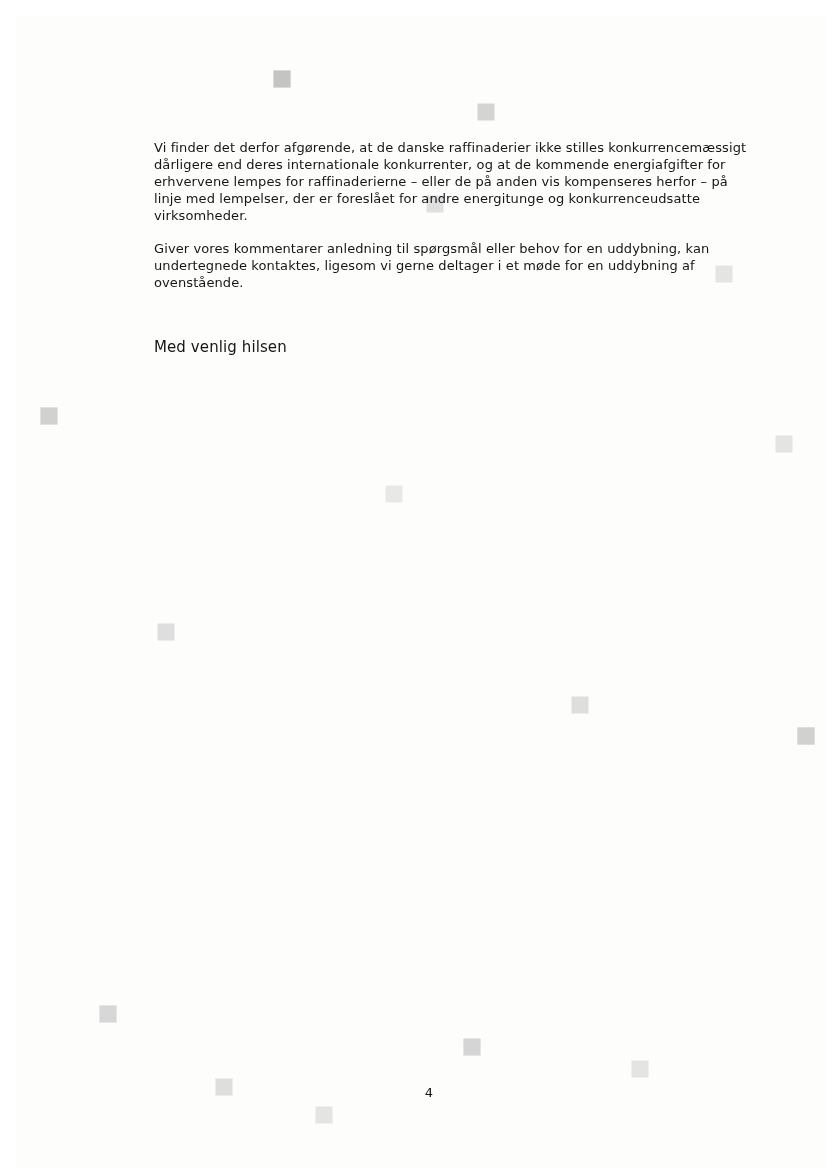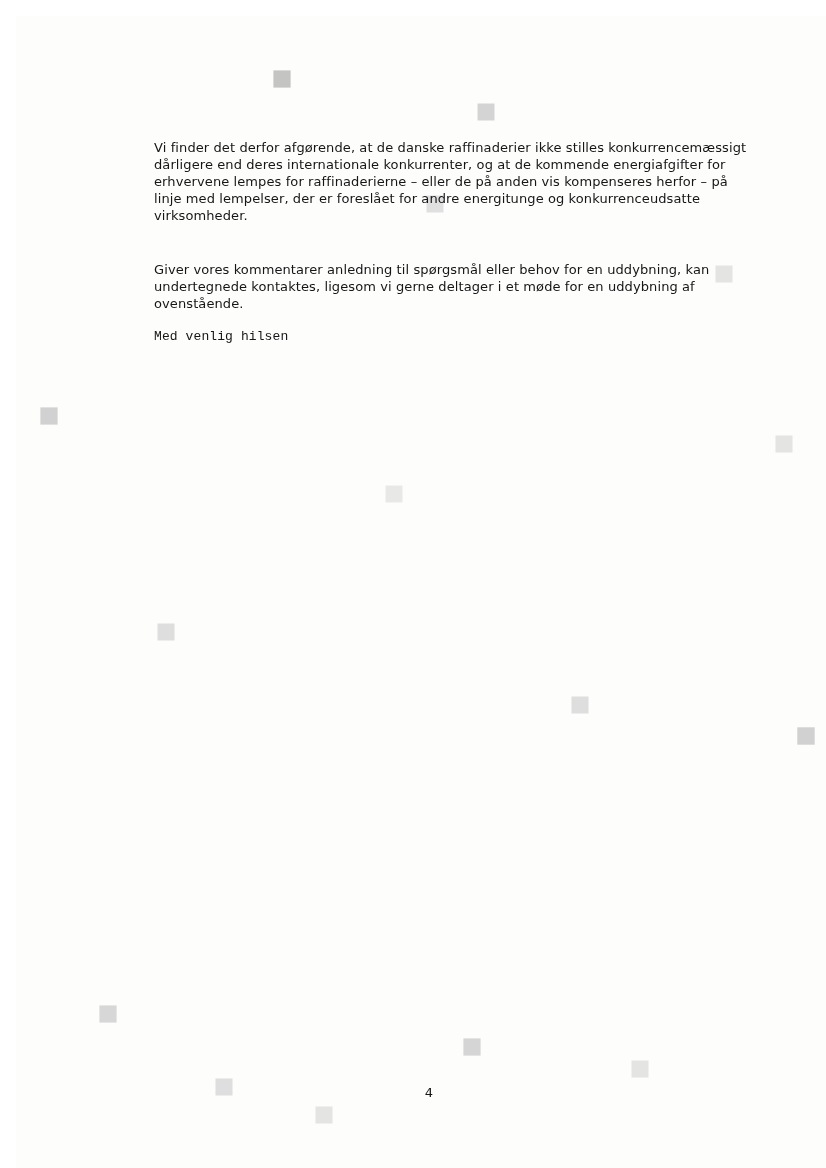--- a/index.html
+++ b/index.html
@@ -52,27 +52,27 @@
   }
 
   .para {
     white-space: pre;            
     font-size: 13px;
     line-height: 17px;
     letter-spacing: 0.1px;
     color: #161616;
   }
 
-  .para-2 { margin-top: 21px; }
+  .para-2 { }
 
   .closing {
-    font-size: 13px;
+    margin-top: 32px;
+    font-size: 15px;
     line-height: 17px;
     letter-spacing: 0.1px;
-    font-family: Liberation Mono, monospace;
   }
 
   .signature {
     margin-top: 51px;
     font-size: 13.5px;
     line-height: 17px;
     letter-spacing: 0.4px;
   }
 
   .pagenum {

